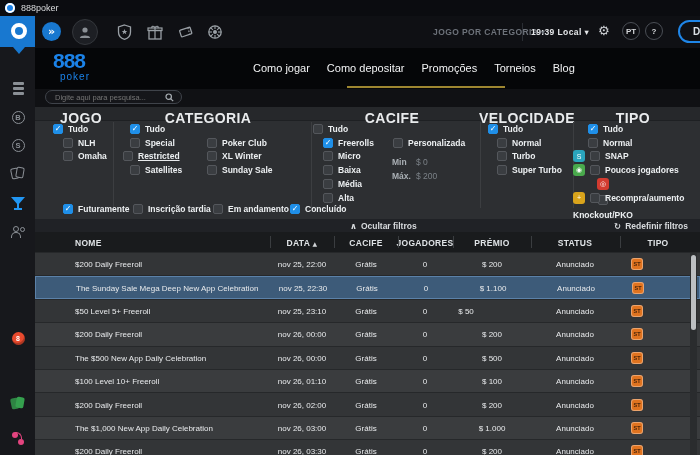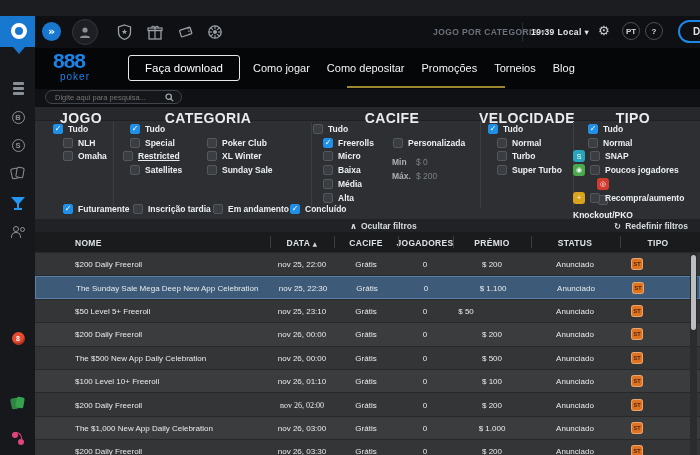--- a/index.html
+++ b/index.html
@@ -110,20 +110,24 @@
          box-shadow:inset 0 0 0 1px rgba(255,255,255,.35);}
   .sbar-track{left:655px;top:21px;width:7px;height:202px;background:#2a2c2e;}
   .sbar-thumb{left:656px;top:23px;width:5px;height:75px;border-radius:3px;background:#bcbfc2;}
   svg{display:block;}
 </style>
 </head>
 <body>
 
 <div id="app">
 
+  <div class="abs titlebar">
+    <div class="abs tb-logo"></div>
+    <div class="abs tb-title">888poker</div>
+  </div>
 
   <div class="abs sidebar">
     <div class="abs logo-tile">
       <div class="abs logo-ring"></div>
     </div>
     <div class="abs logo-tip"></div>
     <div class="abs sb-ic" style="top:62px">
         <span class="ic-stack"></span>
       </div>
     <div class="abs sb-ic" style="top:92px">
@@ -218,21 +222,20 @@
     <div class="abs tright time"><span>19:39 Local</span> <span class="uni">▾</span></div>
     <div class="abs gear uni">⚙</div>
     <div class="abs pill-c" style="left:587px">PT</div>
     <div class="abs pill-c" style="left:610px">?</div>
     <div class="abs deposit">D</div>
   </div>
 
   <div class="abs navheader">
     <div class="abs logo888">888</div>
     <div class="abs logopoker">poker</div>
-    <div class="abs dl-btn">Faça download</div>
     <div class="abs navlinks">
       <span>Como jogar</span>
       <span>Como depositar</span>
       <span>Promoções</span>
       <span>Torneios</span>
       <span>Blog</span>
     </div>
     <div class="abs goldbar"></div>
   </div>
 
@@ -470,21 +473,21 @@
           <div class="cell" style="left: 40px;">$100 Level 10+ Freeroll</div>
           <div class="cell center" style="left: 267px;">nov 26, 01:10</div>
           <div class="cell center" style="left: 331px;">Grátis</div>
           <div class="cell center" style="left: 390px;">0</div>
           <div class="cell center" style="left: 457px;">$ 100</div>
           <div class="cell center" style="left: 540px;">Anunciado</div>
           <div class="badge" style="left: 602px; background: rgb(224, 115, 31);">ST</div>
         </div>
         <div class="row" style="top: 161.4px;">
           <div class="cell" style="left: 40px;">$200 Daily Freeroll</div>
-          <div class="cell center" style="left: 267px; font-family: Liberation Serif, serif;">nov 26, 02:00</div>
+          <div class="cell center" style="left: 267px;">nov 26, 02:00</div>
           <div class="cell center" style="left: 331px;">Grátis</div>
           <div class="cell center" style="left: 390px;">0</div>
           <div class="cell center" style="left: 457px;">$ 200</div>
           <div class="cell center" style="left: 540px;">Anunciado</div>
           <div class="badge" style="left: 602px; background: rgb(224, 115, 31);">ST</div>
         </div>
         <div class="row alt" style="top: 184.8px;">
           <div class="cell" style="left: 40px;">The $1,000 New App Daily Celebration</div>
           <div class="cell center" style="left: 267px;">nov 26, 03:00</div>
           <div class="cell center" style="left: 331px;">Grátis</div>

